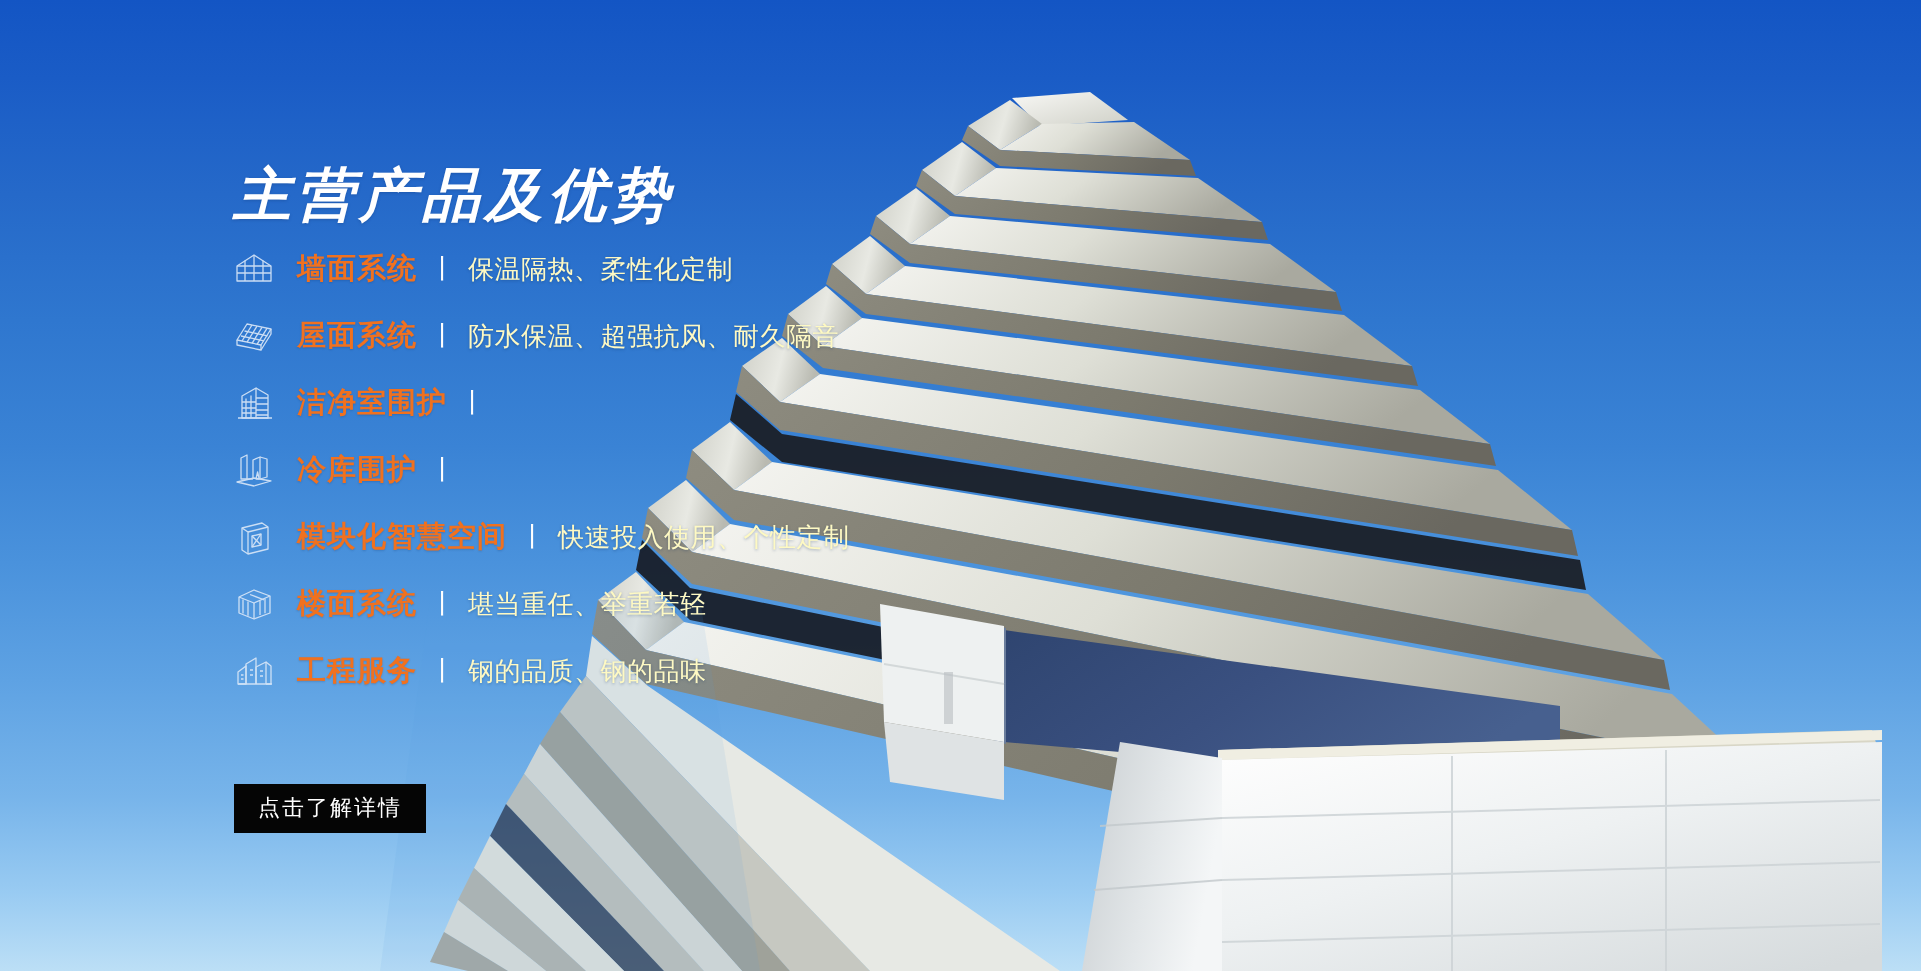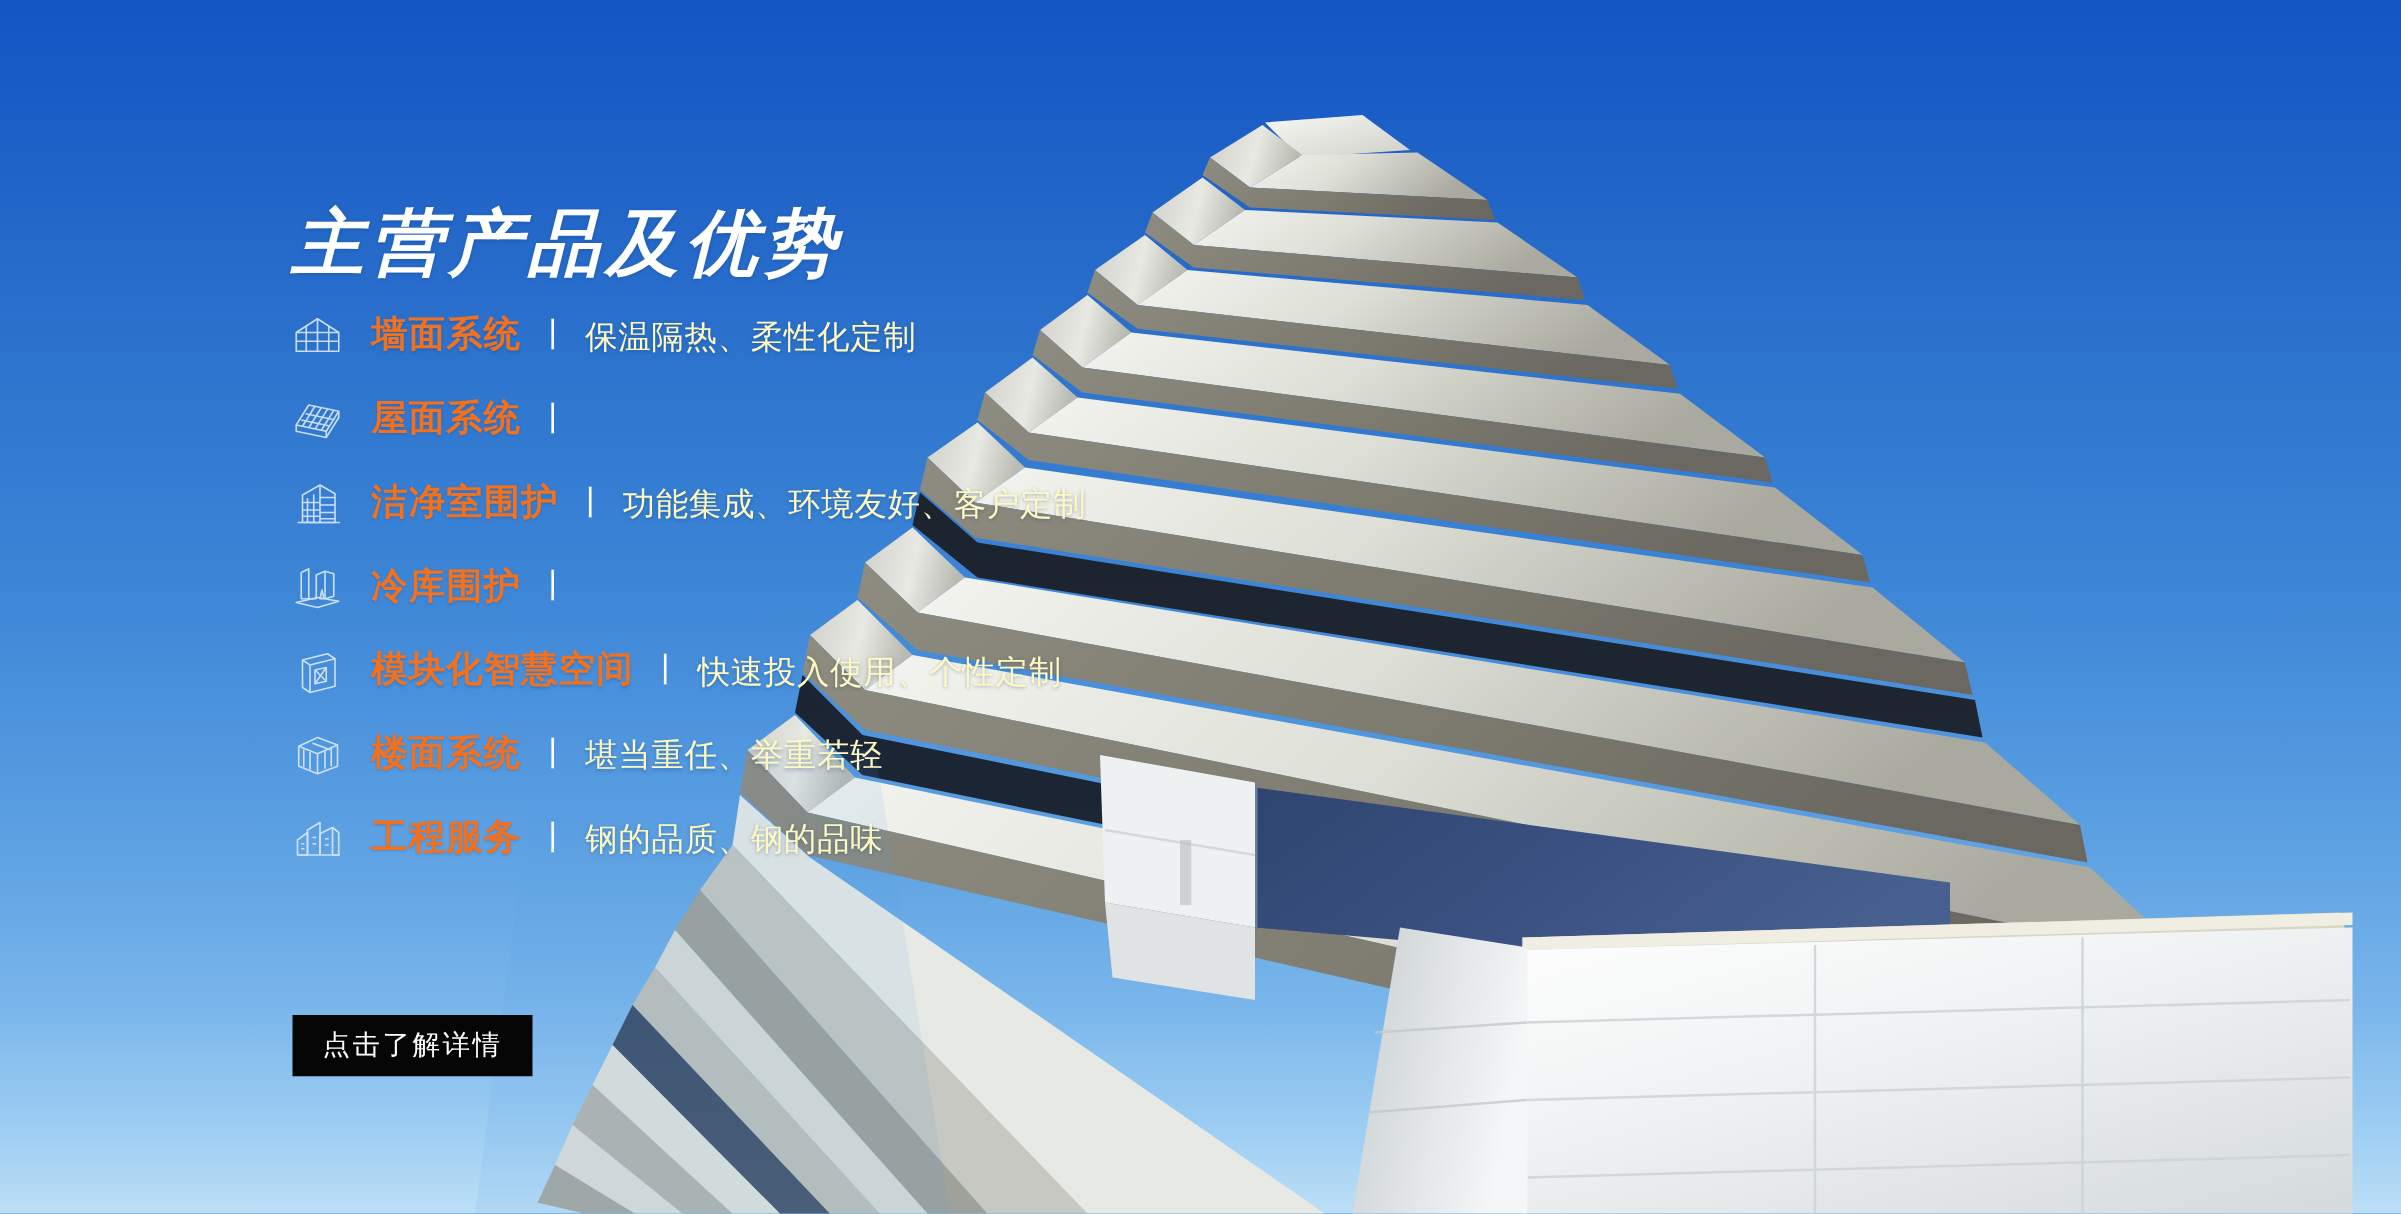--- a/index.html
+++ b/index.html
@@ -119,21 +119,20 @@
     background:#050505;
     color:#ffffff;
     font-size:22px;
     letter-spacing:2px;
     padding:13px 24px 14px 24px;
     border:none;
     cursor:pointer;
     line-height:1;
     white-space:nowrap;
     font-family:"Liberation Sans","DejaVu Sans",sans-serif;
-    margin-top:28px;
   }
 </style>
 </head>
 <body>
 
 <div id="stage">
 
   <div class="sky"></div>
 
   <svg class="building" viewBox="0 0 1921 971" preserveAspectRatio="none">
@@ -302,36 +301,36 @@
           <svg width="40" height="36" viewBox="0 0 40 36" fill="none" stroke="#dbe8f8" stroke-width="1.3" stroke-linejoin="round">
             <path d="M13 6 L37 11 L27 27 L3 22 Z"></path>
             <path d="M3 22 L3 27 L27 32 L27 27"></path>
             <path d="M37 11 L37 16 L27 32"></path>
             <path d="M18 7 L8 23 M23 8.2 L13 24.2 M28 9.3 L18 25.3 M33 10.4 L23 26.4"></path>
             <path d="M10.5 13 L33.5 17.8 M7 18 L30 22.8"></path>
           </svg>
         </span>
         <span class="prod-name">屋面系统</span>
         <span class="sep">丨</span>
+        <span class="prod-desc">防水保温、超强抗风、耐久隔音</span>
       </div>
 
       <div class="prod-row">
         <span class="prod-icon">
           <svg width="40" height="38" viewBox="0 0 40 38" fill="none" stroke="#dbe8f8" stroke-width="1.3" stroke-linejoin="round">
             <path d="M8 34 L8 12 L22 4 L22 34 Z"></path>
             <path d="M22 4 L34 11 L34 34 L22 34"></path>
             <path d="M8 18 L22 18 M8 24 L22 24 M8 29 L22 29"></path>
             <path d="M22 14 L34 14 M22 20 L34 20 M22 26 L34 26 M22 31 L34 31"></path>
             <path d="M12 14.5 L12 34 M17 11.6 L17 34"></path>
             <path d="M4 34 L38 34"></path>
           </svg>
         </span>
         <span class="prod-name">洁净室围护</span>
         <span class="sep">丨</span>
-        <span class="prod-desc">功能集成、环境友好、客户定制</span>
       </div>
 
       <div class="prod-row">
         <span class="prod-icon">
           <svg width="40" height="38" viewBox="0 0 40 38" fill="none" stroke="#dbe8f8" stroke-width="1.3" stroke-linejoin="round">
             <path d="M7 28 L7 7 L13 4 L13 28 Z"></path>
             <path d="M19 28 L19 9 L26 6 L26 28"></path>
             <path d="M26 28 L33 26 L33 8 L26 6"></path>
             <path d="M13 28 L19 28"></path>
             <path d="M3 31 L20 35 L37 30 L20 27 Z"></path>

